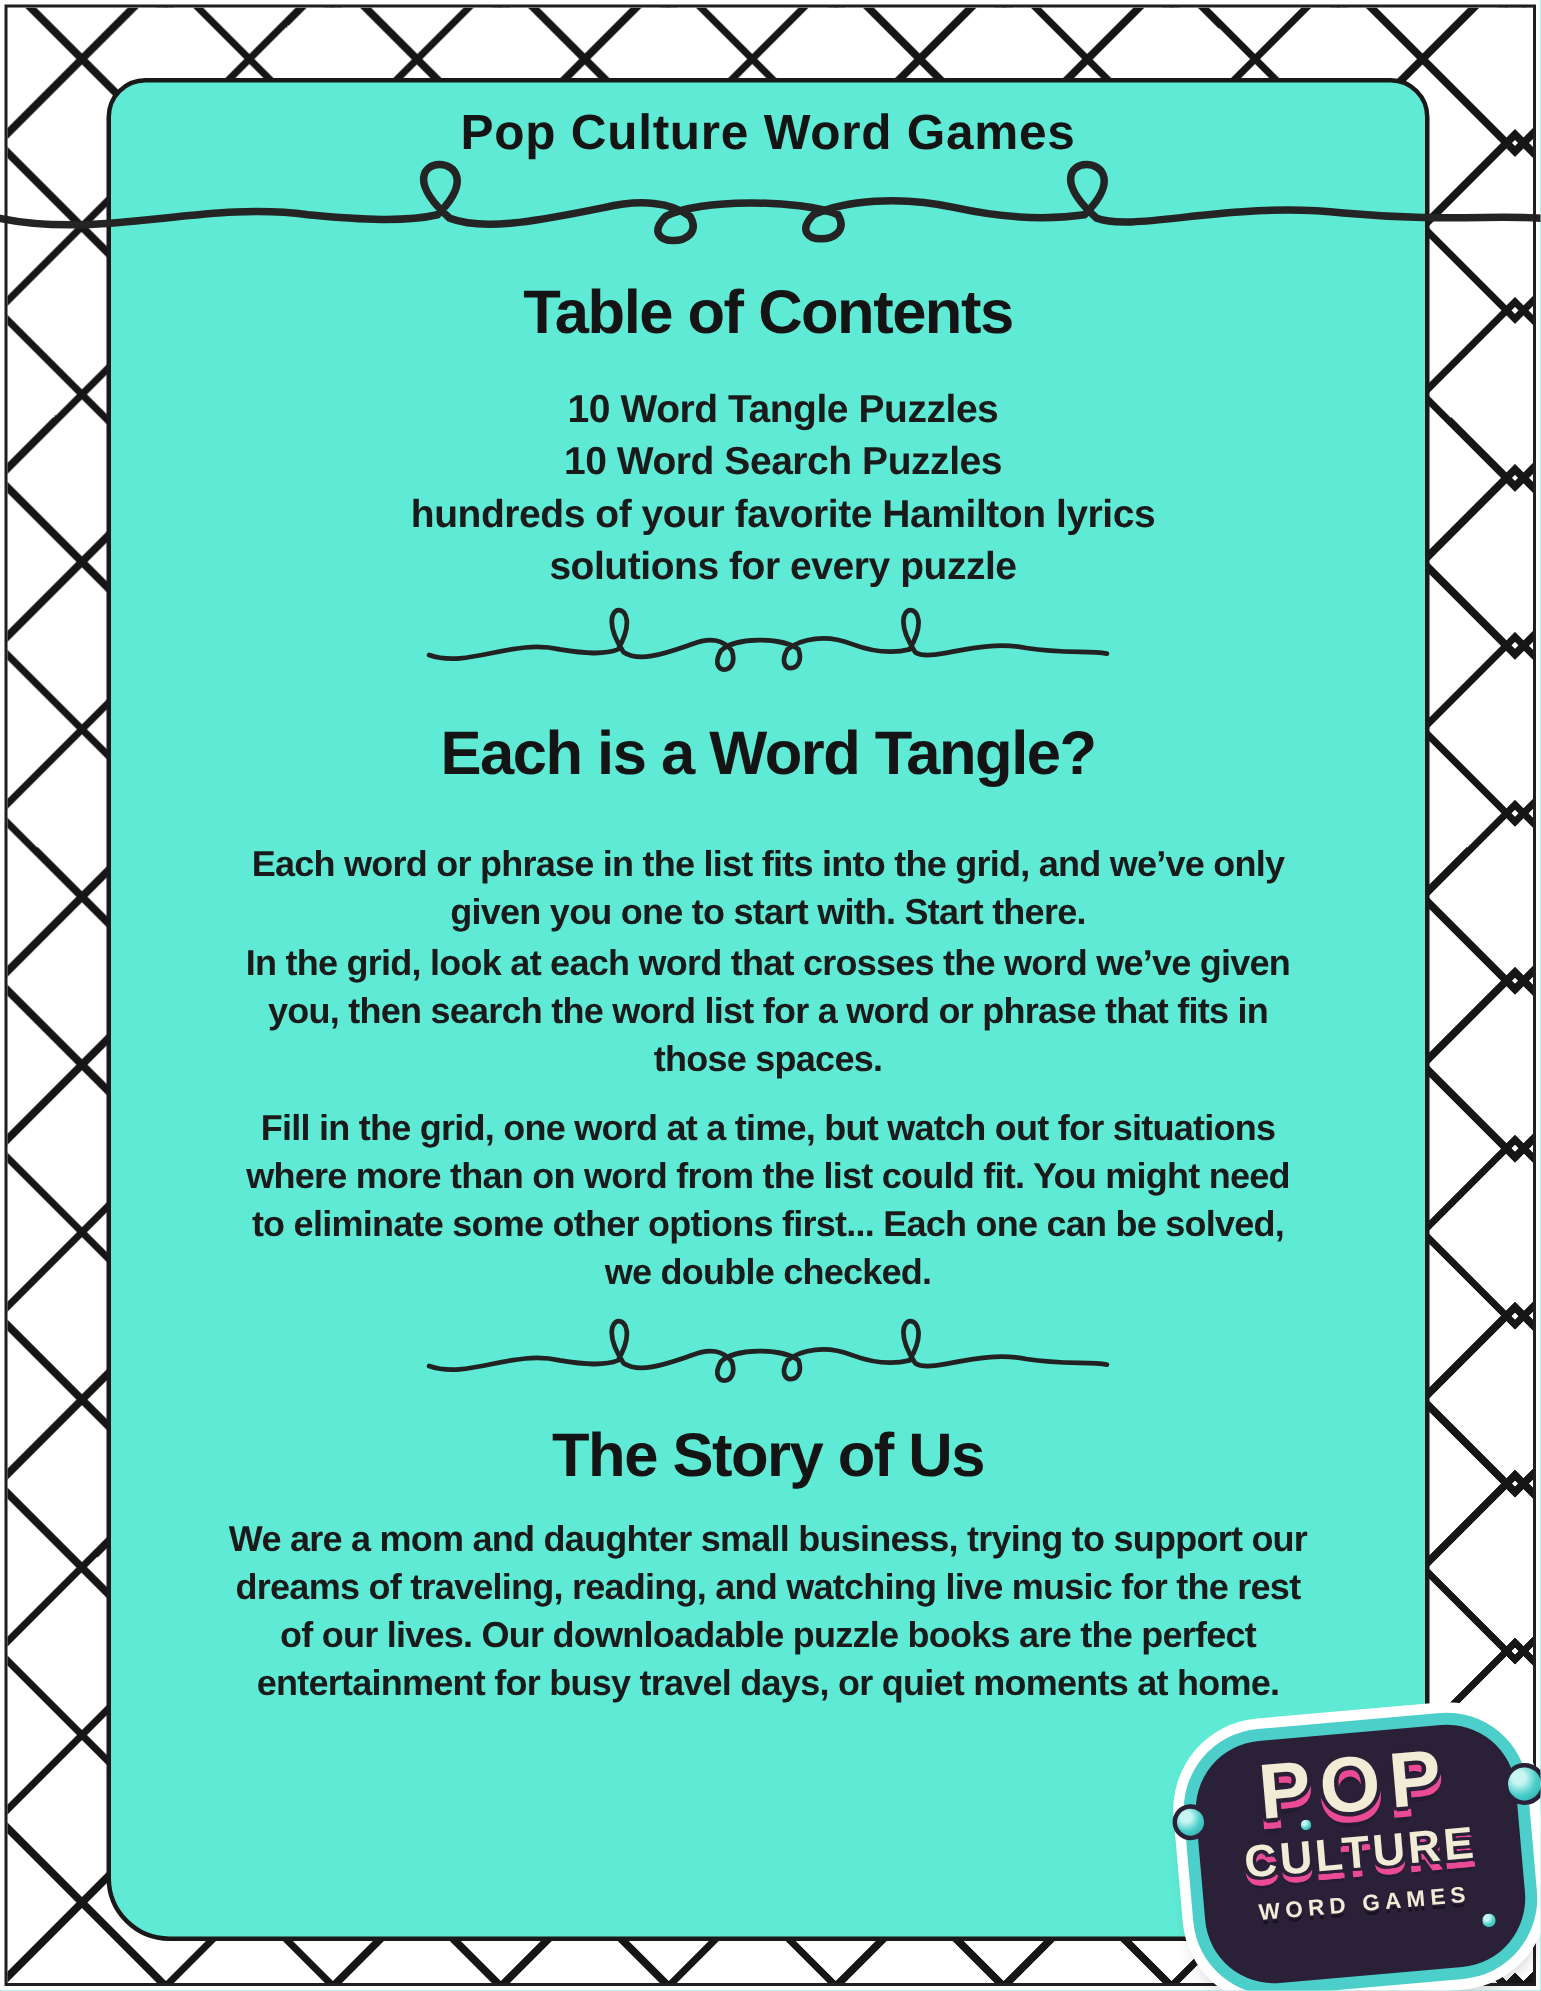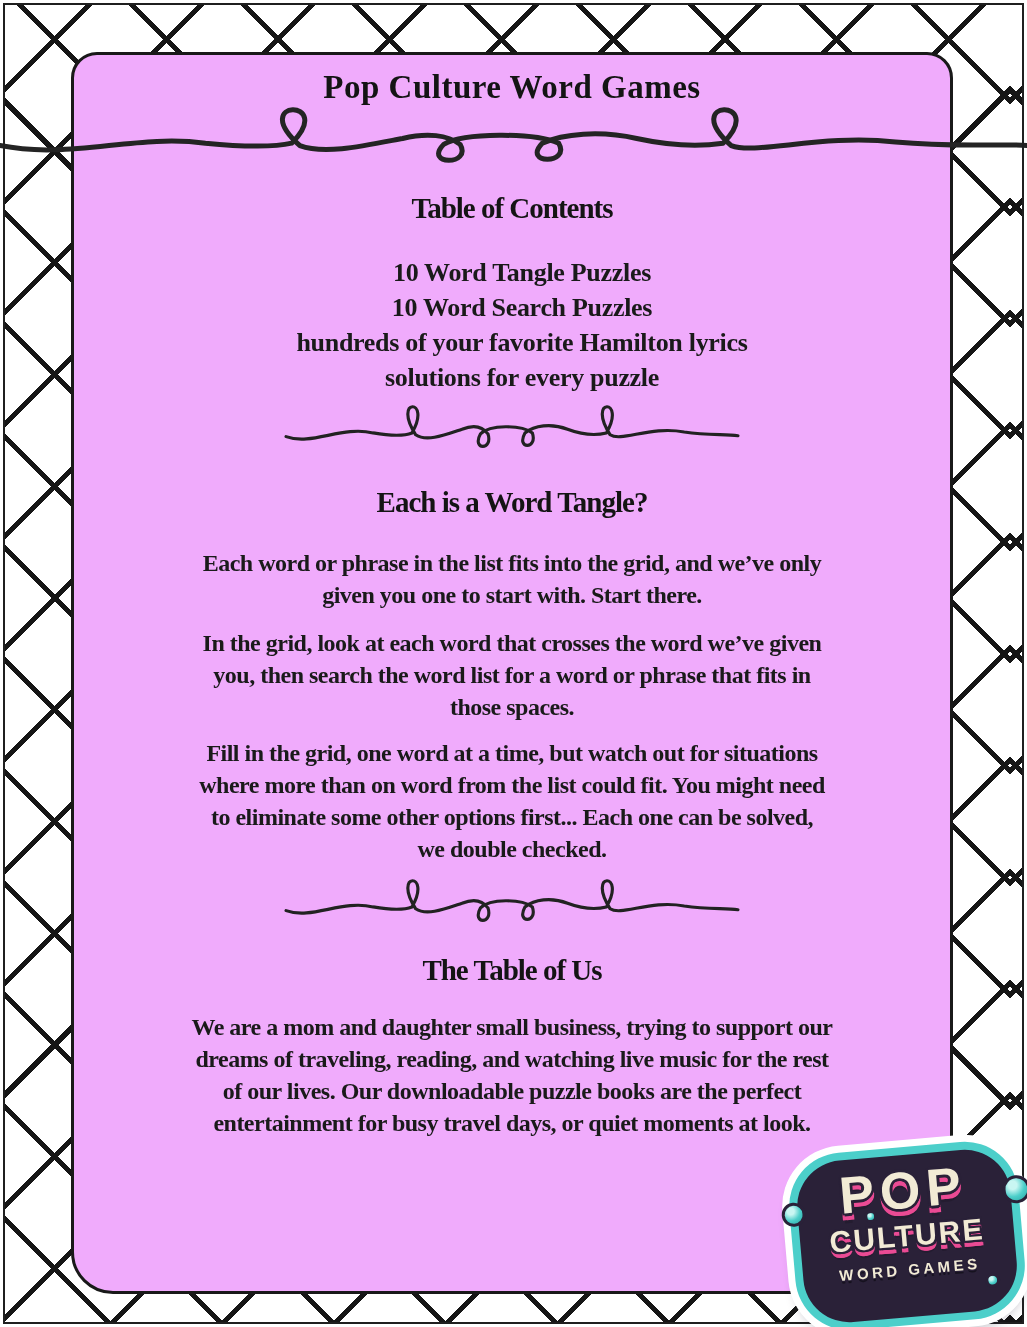--- a/index.html
+++ b/index.html
@@ -16,42 +16,42 @@
   .lattice{
     position:absolute;inset:5px;
     background-image:
       repeating-linear-gradient(45deg,#161616 0 5px,transparent 5px 79px),
       repeating-linear-gradient(-45deg,#161616 0 5px,transparent 5px 79px);
     background-position:-12px 0,-12px 0;
   }
   
   .card{
     position:absolute;left:71px;top:52px;width:876px;height:1236px;
-    background:#f0abfc;border:3px solid #191919;
-    border-radius:26px 26px 26px 42px;z-index:2;font-family:Liberation Serif, serif;
+    background:#5eead4;border:3px solid #191919;
+    border-radius:26px 26px 26px 42px;z-index:2;
   }
   .center{left:0;right:0;text-align:center;position:absolute;}
   .title{
     top:14px;font-size:33px;font-weight:bold;letter-spacing:0.5px;color:#141414;
   }
   .h1{
-    font-size:29px;font-weight:bold;letter-spacing:-1px;color:#141414;line-height:50px;
+    font-size:41px;font-weight:bold;letter-spacing:-1px;color:#141414;line-height:50px;
   }
   .toc-heading{top:128px;}
   .wt-heading{top:422px;}
   .story-heading{top:890px;}
   .toc-list{
     top:200px;font-size:26px;font-weight:bold;line-height:35px;
     white-space:pre-line;letter-spacing:-0.3px;margin-left:20px;
   }
   .para{
     font-size:24px;font-weight:bold;line-height:32px;
     white-space:pre-line;letter-spacing:-0.5px;
   }
-  .p1{top:492px;}
+  .p1{top:506px;}
   .p2{top:572px;}
   .p3{top:682px;}
   .story-block{position:absolute;top:956px;left:0;right:0;text-align:center;}
   .story-block .para{position:static;}
   
   .divider{
     position:absolute;left:50%;transform:translateX(-50%);
     width:492px;height:50px;overflow:visible;
   }
   .d1{top:352px;}
@@ -137,27 +137,27 @@
 to eliminate some other options first... Each one can be solved,
 we double checked.</div>
     <div class="center para p2">In the grid, look at each word that crosses the word we’ve given
 you, then search the word list for a word or phrase that fits in
 those spaces.</div>
 
     <svg class="divider d2" viewBox="0 0 500 54" aria-hidden="true">
       <path d="M6,32 C34,42 66,20 100,28 C118,31 132,32 142,28 C164,-10 120,-10 146,30 C158,38 178,30 196,24 C208,19 218,21 224,29 C230,47 206,47 216,29 C226,19 260,19 272,28 C278,46 254,46 264,28 C274,20 292,17 310,24 C326,30 340,31 352,28 C374,-10 330,-10 356,30 C368,38 400,20 436,27 C462,31 480,29 494,31"></path>
     </svg>
 
-    <div class="center h1 story-heading">The Table of Us</div>
+    <div class="center h1 story-heading">The Story of Us</div>
 
     <div class="story-block">
       <div class="para">We are a mom and daughter small business, trying to support our
 dreams of traveling, reading, and watching live music for the rest
 of our lives. Our downloadable puzzle books are the perfect
-entertainment for busy travel days, or quiet moments at look.</div>
+entertainment for busy travel days, or quiet moments at home.</div>
     </div>
 
   </div>
 
   <svg class="big-squiggle" viewBox="0 0 500 54" preserveAspectRatio="none" aria-hidden="true">
     <path d="M0,30 C34,42 66,20 100,28 C118,31 132,32 142,28 C164,-10 120,-10 146,30 C158,38 178,30 196,24 C208,19 218,21 224,29 C230,47 206,47 216,29 C226,19 260,19 272,28 C278,46 254,46 264,28 C274,20 292,17 310,24 C326,30 340,31 352,28 C374,-10 330,-10 356,30 C368,38 400,20 436,27 C468,32 486,28 500,30"></path>
   </svg>
 
   <div class="logo">
     <div class="logo-teal">

